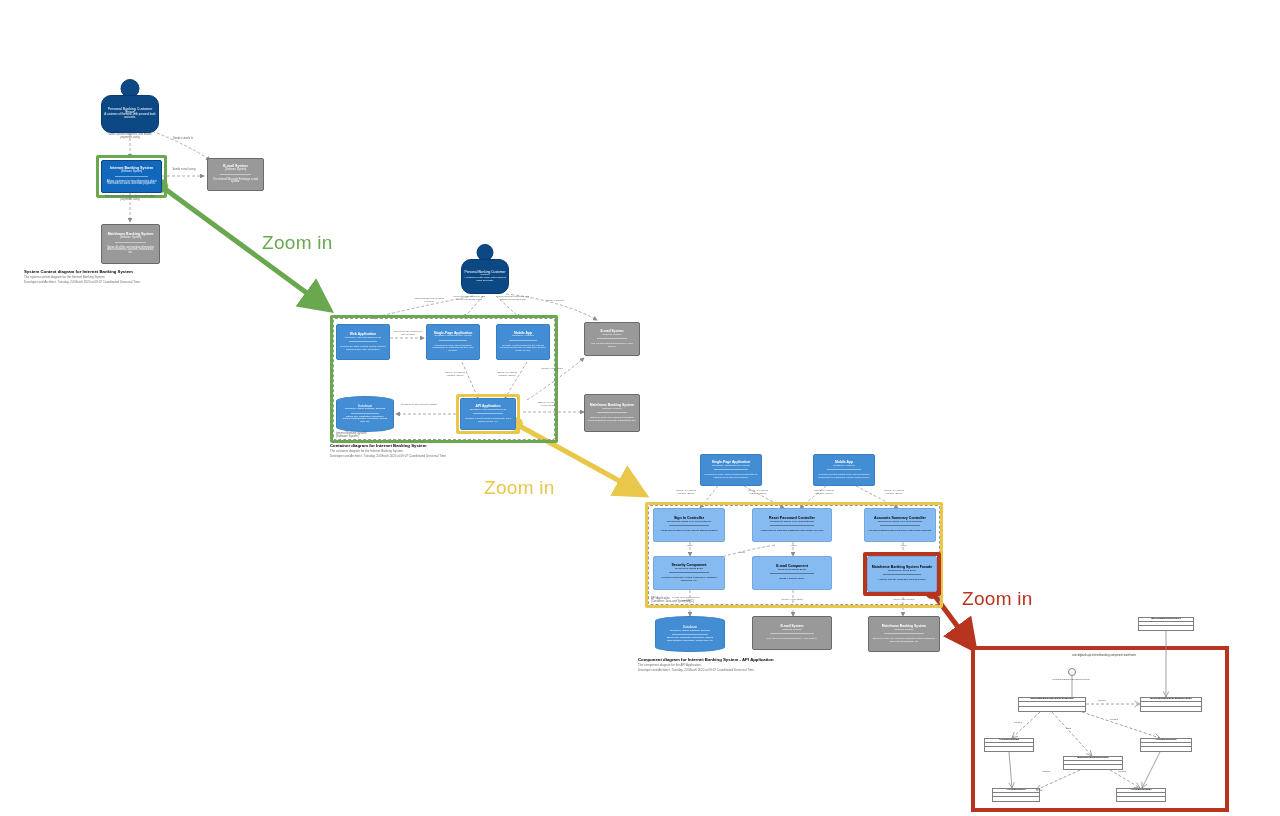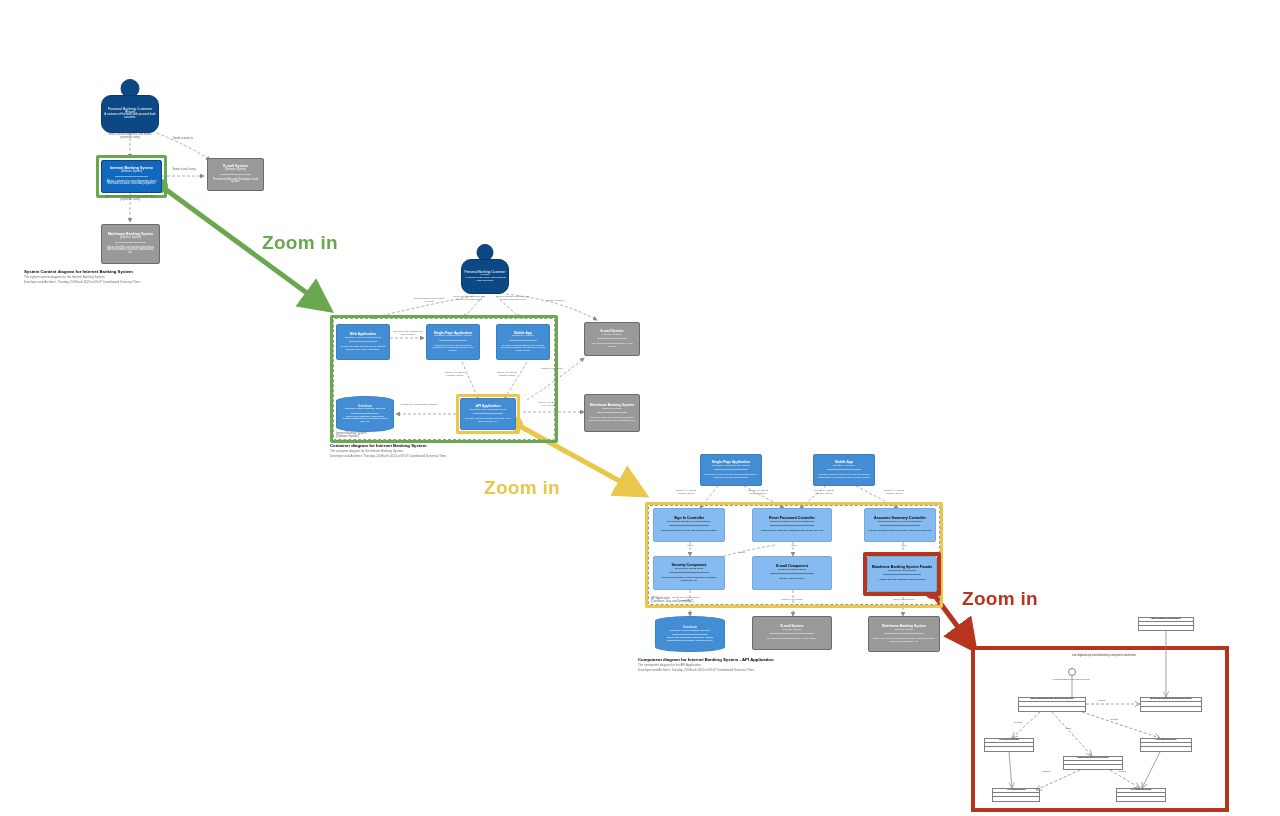--- a/index.html
+++ b/index.html
@@ -91,21 +91,21 @@
     line-height: 1.05;
     background: transparent;
   }
 
   
   .caption { position: absolute; text-align: left; }
   .caption .ctitle { font-weight: bold; color: #000; line-height: 1.15; }
   .caption .csub   { color: #6f6f6f; line-height: 1.2; margin-top: 1px; }
 
   
-  .zoomlabel { position: absolute; font-weight: bold; letter-spacing: .3px; }
+  .zoomlabel { position: absolute; font-weight: normal; letter-spacing: .3px; }
 
   
   .umlframe {
     position: absolute;
     background: #ffffff;
     border: 4px solid #b7351f;
   }
   .umlcls {
     position: absolute;
     border: 1px solid #7f7f7f;

